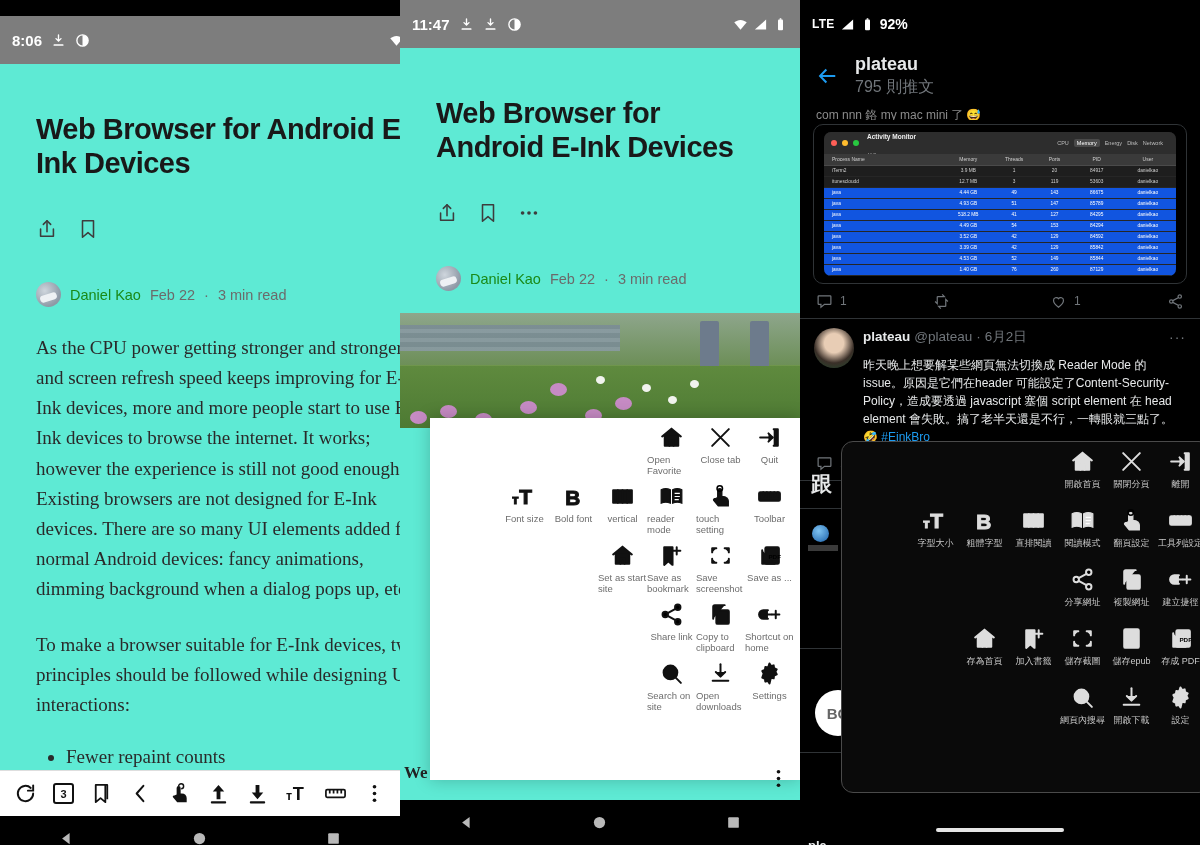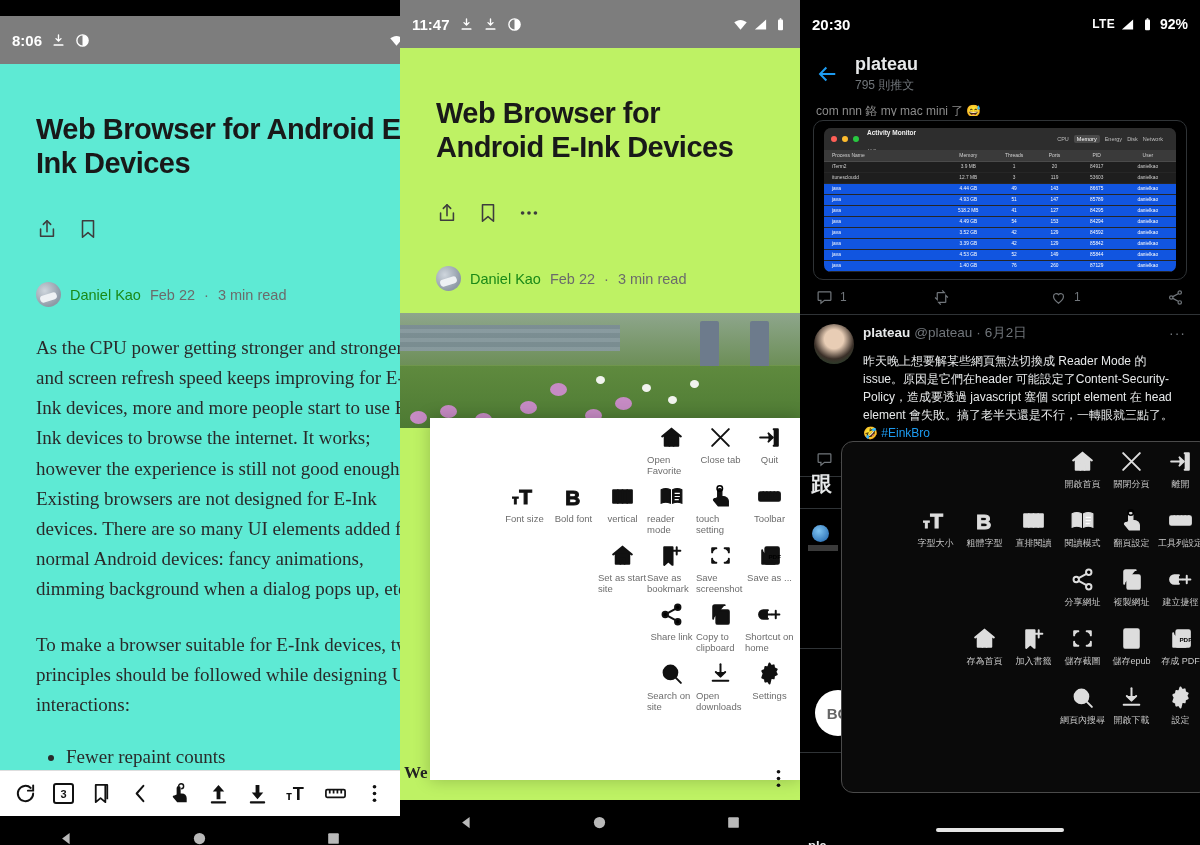--- a/index.html
+++ b/index.html
@@ -1,21 +1,21 @@
 <!DOCTYPE html>
 <html><head>
 <meta charset="utf-8">
 <style>
   * { margin:0; padding:0; box-sizing:border-box; }
   html,body { width:1200px; height:845px; overflow:hidden; background:#000; }
   body { font-family:"Liberation Sans", sans-serif; }
 
   .screen { position:absolute; top:0; height:845px; overflow:hidden; }
   #panel-left   { left:0px;   width:456px; background:#5eead4;margin-top:16px; }
-  #panel-mid    { left:400px; width:400px; background:#bef264; }
+  #panel-mid    { left:400px; width:400px; background:#5eead4; }
   #panel-right  { left:800px; width:400px; background:#000; }
 
   
   .statusbar { height:48px; display:flex; align-items:center;
                padding:0 12px; color:#fff; font-size:15px; font-weight:600; }
   .sb-gray { background:#7d7d7d; }
   .sb-black{ background:#000; }
   .sb-left { display:flex; align-items:center; gap:9px; flex:1; }
   .sb-right{ display:flex; align-items:center; gap:5px; }
   .sb-ic { width:15px; height:15px; display:inline-block; }
@@ -98,21 +98,21 @@
             background:#000; display:flex; align-items:center;
             justify-content:space-around; }
   .nav-ic { width:15px; height:15px; }
   .nav-ic svg { width:100%; height:100%; display:block; fill:#b9b9b9; }
 
   
   .tw-head { display:flex; align-items:center; gap:17px; padding:6px 16px 9px; }
   .tw-back { width:22px; height:22px; cursor:pointer; }
   .tw-back svg { width:100%; height:100%; display:block; fill:#1d9bf0; }
   .tw-name { color:#e7e9ea; font-size:18px; font-weight:700; line-height:1.15; }
-  .tw-sub { color:#71767b; font-size:12px; margin-top:2px; }
+  .tw-sub { color:#71767b; font-size:16px; margin-top:2px; }
   .tw-clip { color:#8b8b8b; font-size:12px; padding:0 16px;
              overflow:hidden; height:13px; }
   .tw-sep { height:1px; background:#2f3336; }
 
   .tw-media { margin:4px 13px 0; border-radius:10px; overflow:hidden;
               border:1px solid #2f3336; background:#000; height:160px;
               position:relative; }
   .am { position:absolute; inset:7px 10px; background:#1e1e1e;
         border-radius:7px; overflow:hidden; display:flex; flex-direction:column; }
   .am-bar { height:22px; background:#2d2d2d; display:flex; align-items:center;
@@ -623,23 +623,20 @@
         <svg viewBox="0 0 24 24">
           <rect x="3.5" y="3.5" width="17" height="17" rx="1.5"></rect>
         </svg>
       </span>
   </div>
 </div>
 
 <div class="screen" id="panel-right">
 
   <div class="statusbar sb-black">
-    <div class="sb-left">
-      <span>20:30</span>
-    </div>
     <div class="sb-right">
       <span class="lte">LTE</span>
       <span class="sb-ic">
           <svg viewBox="0 0 24 24" fill="#fff">
             <path d="M21 4v16H3z"></path>
           </svg>
         </span>
       <span class="sb-ic">
           <svg viewBox="0 0 24 24" fill="#fff">
             <rect x="8" y="4" width="8" height="17" rx="1.6"></rect>

